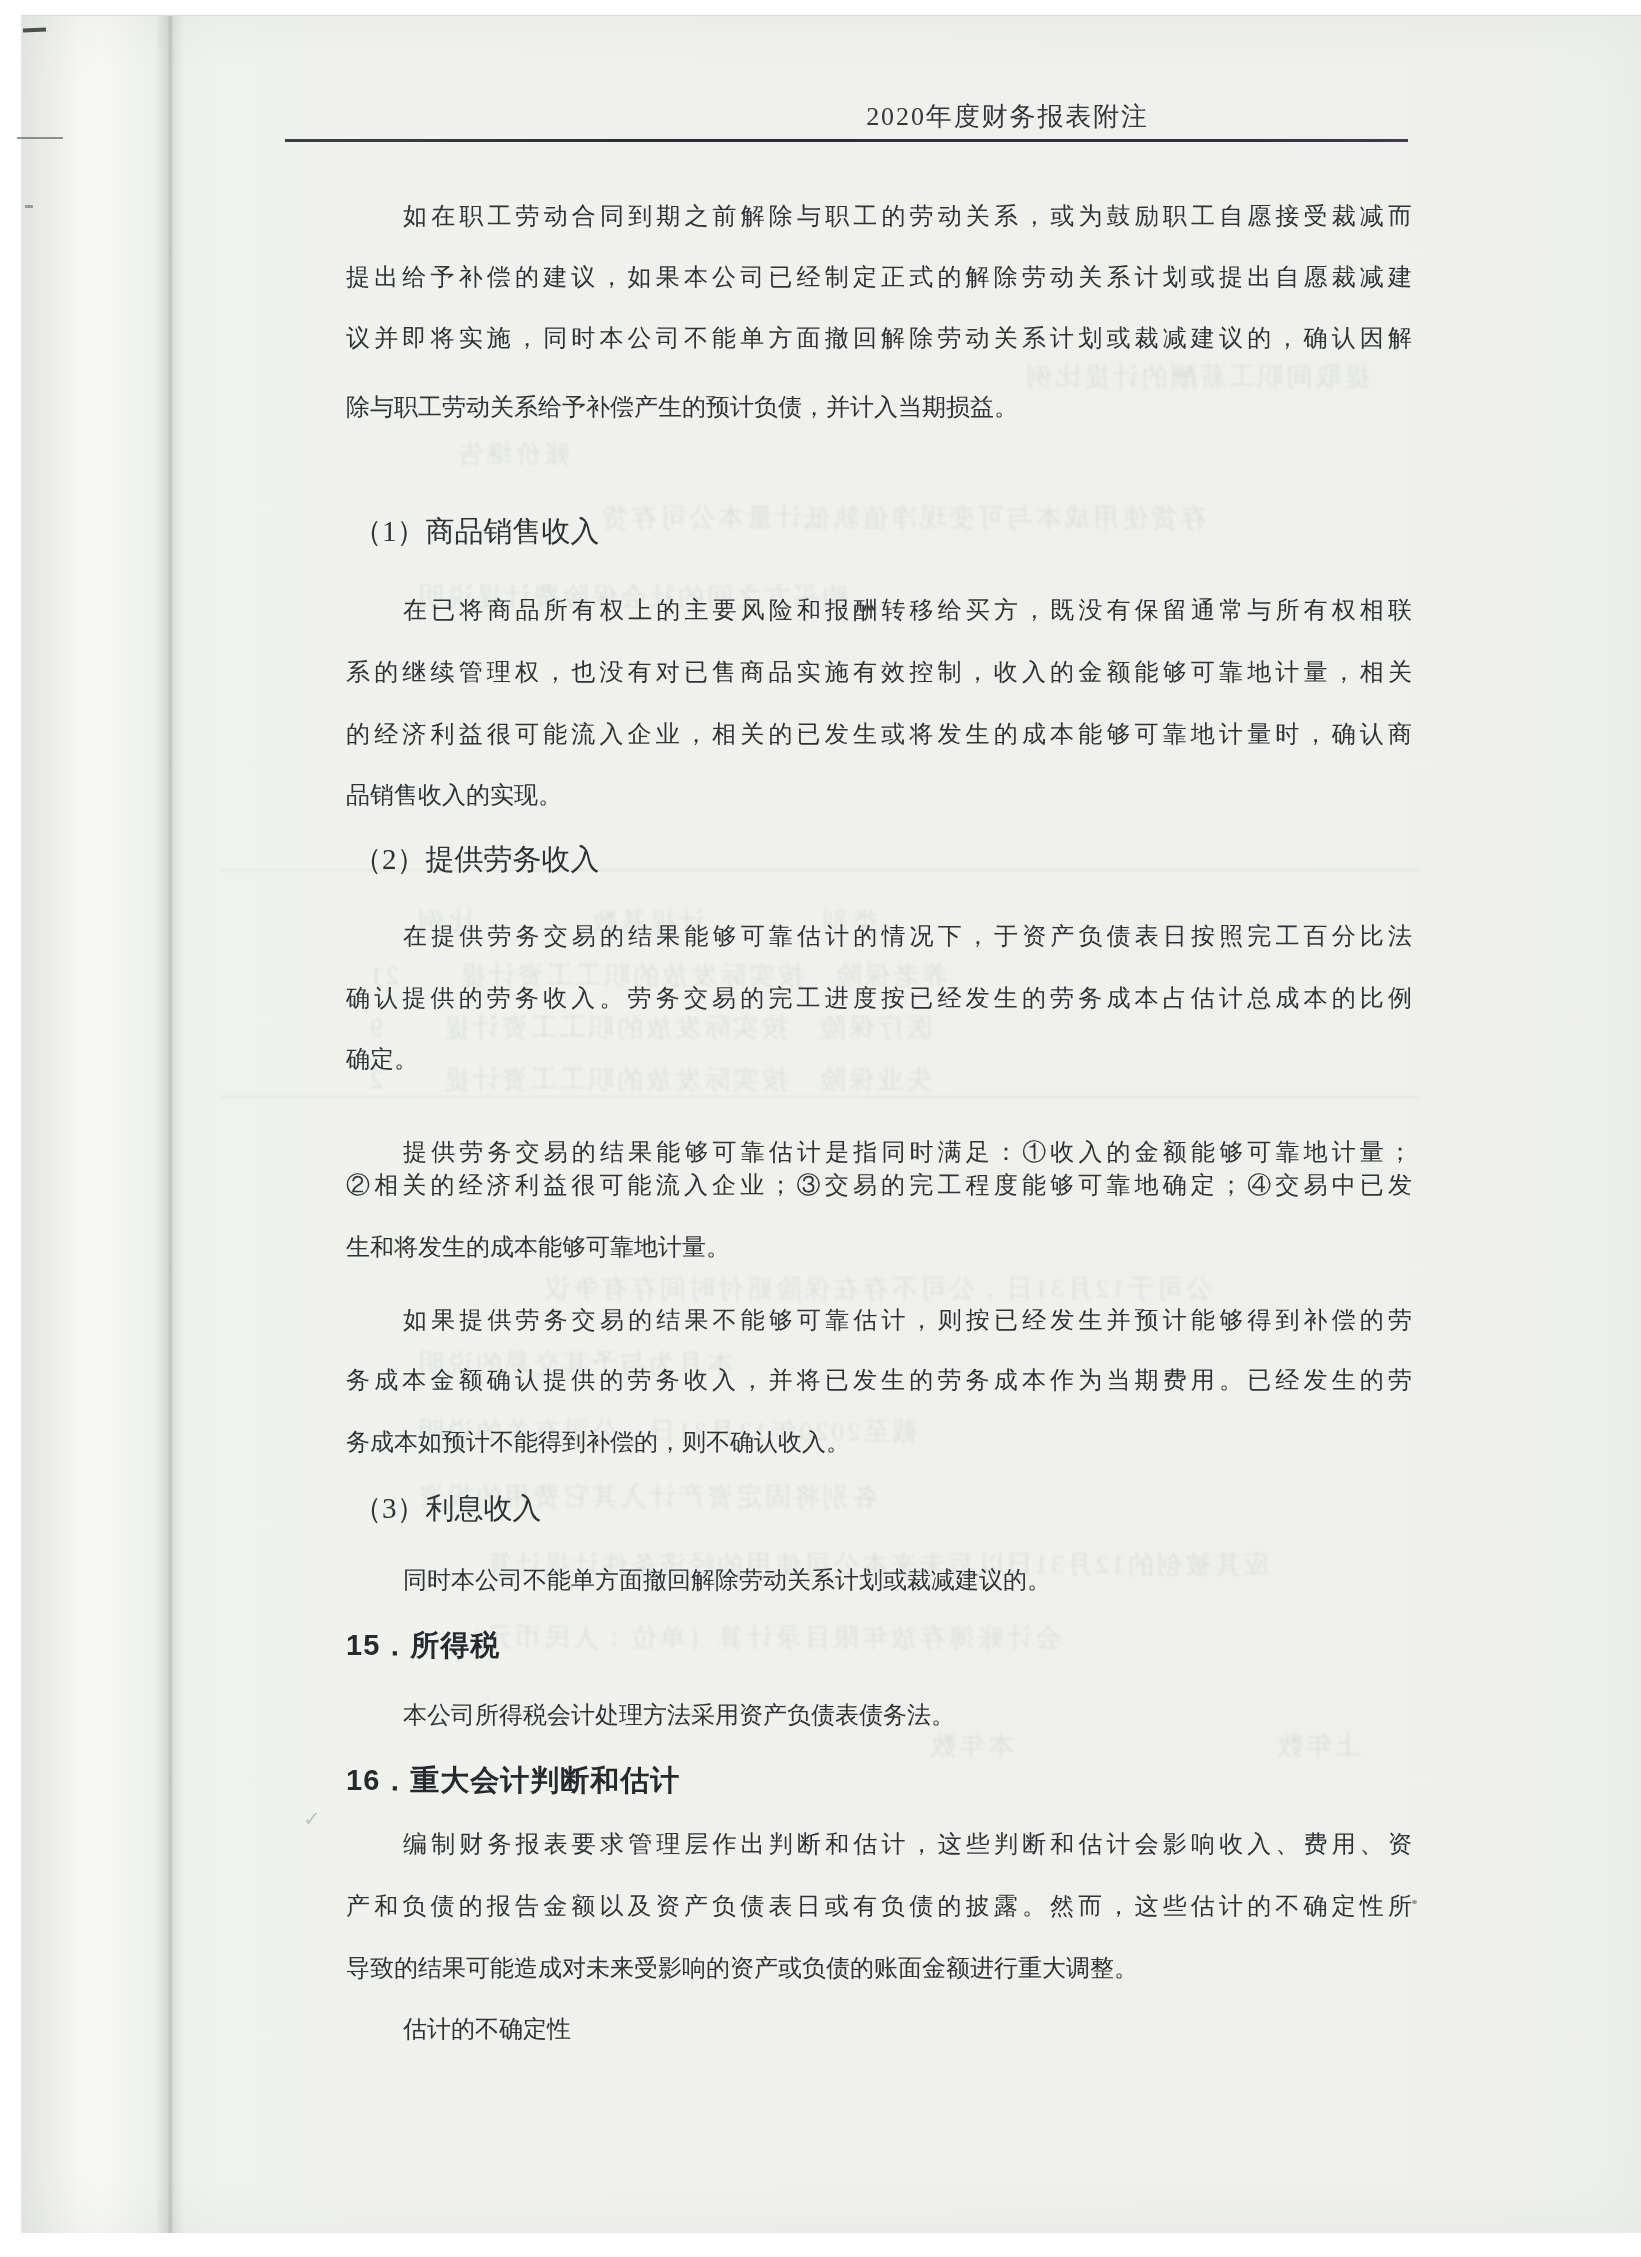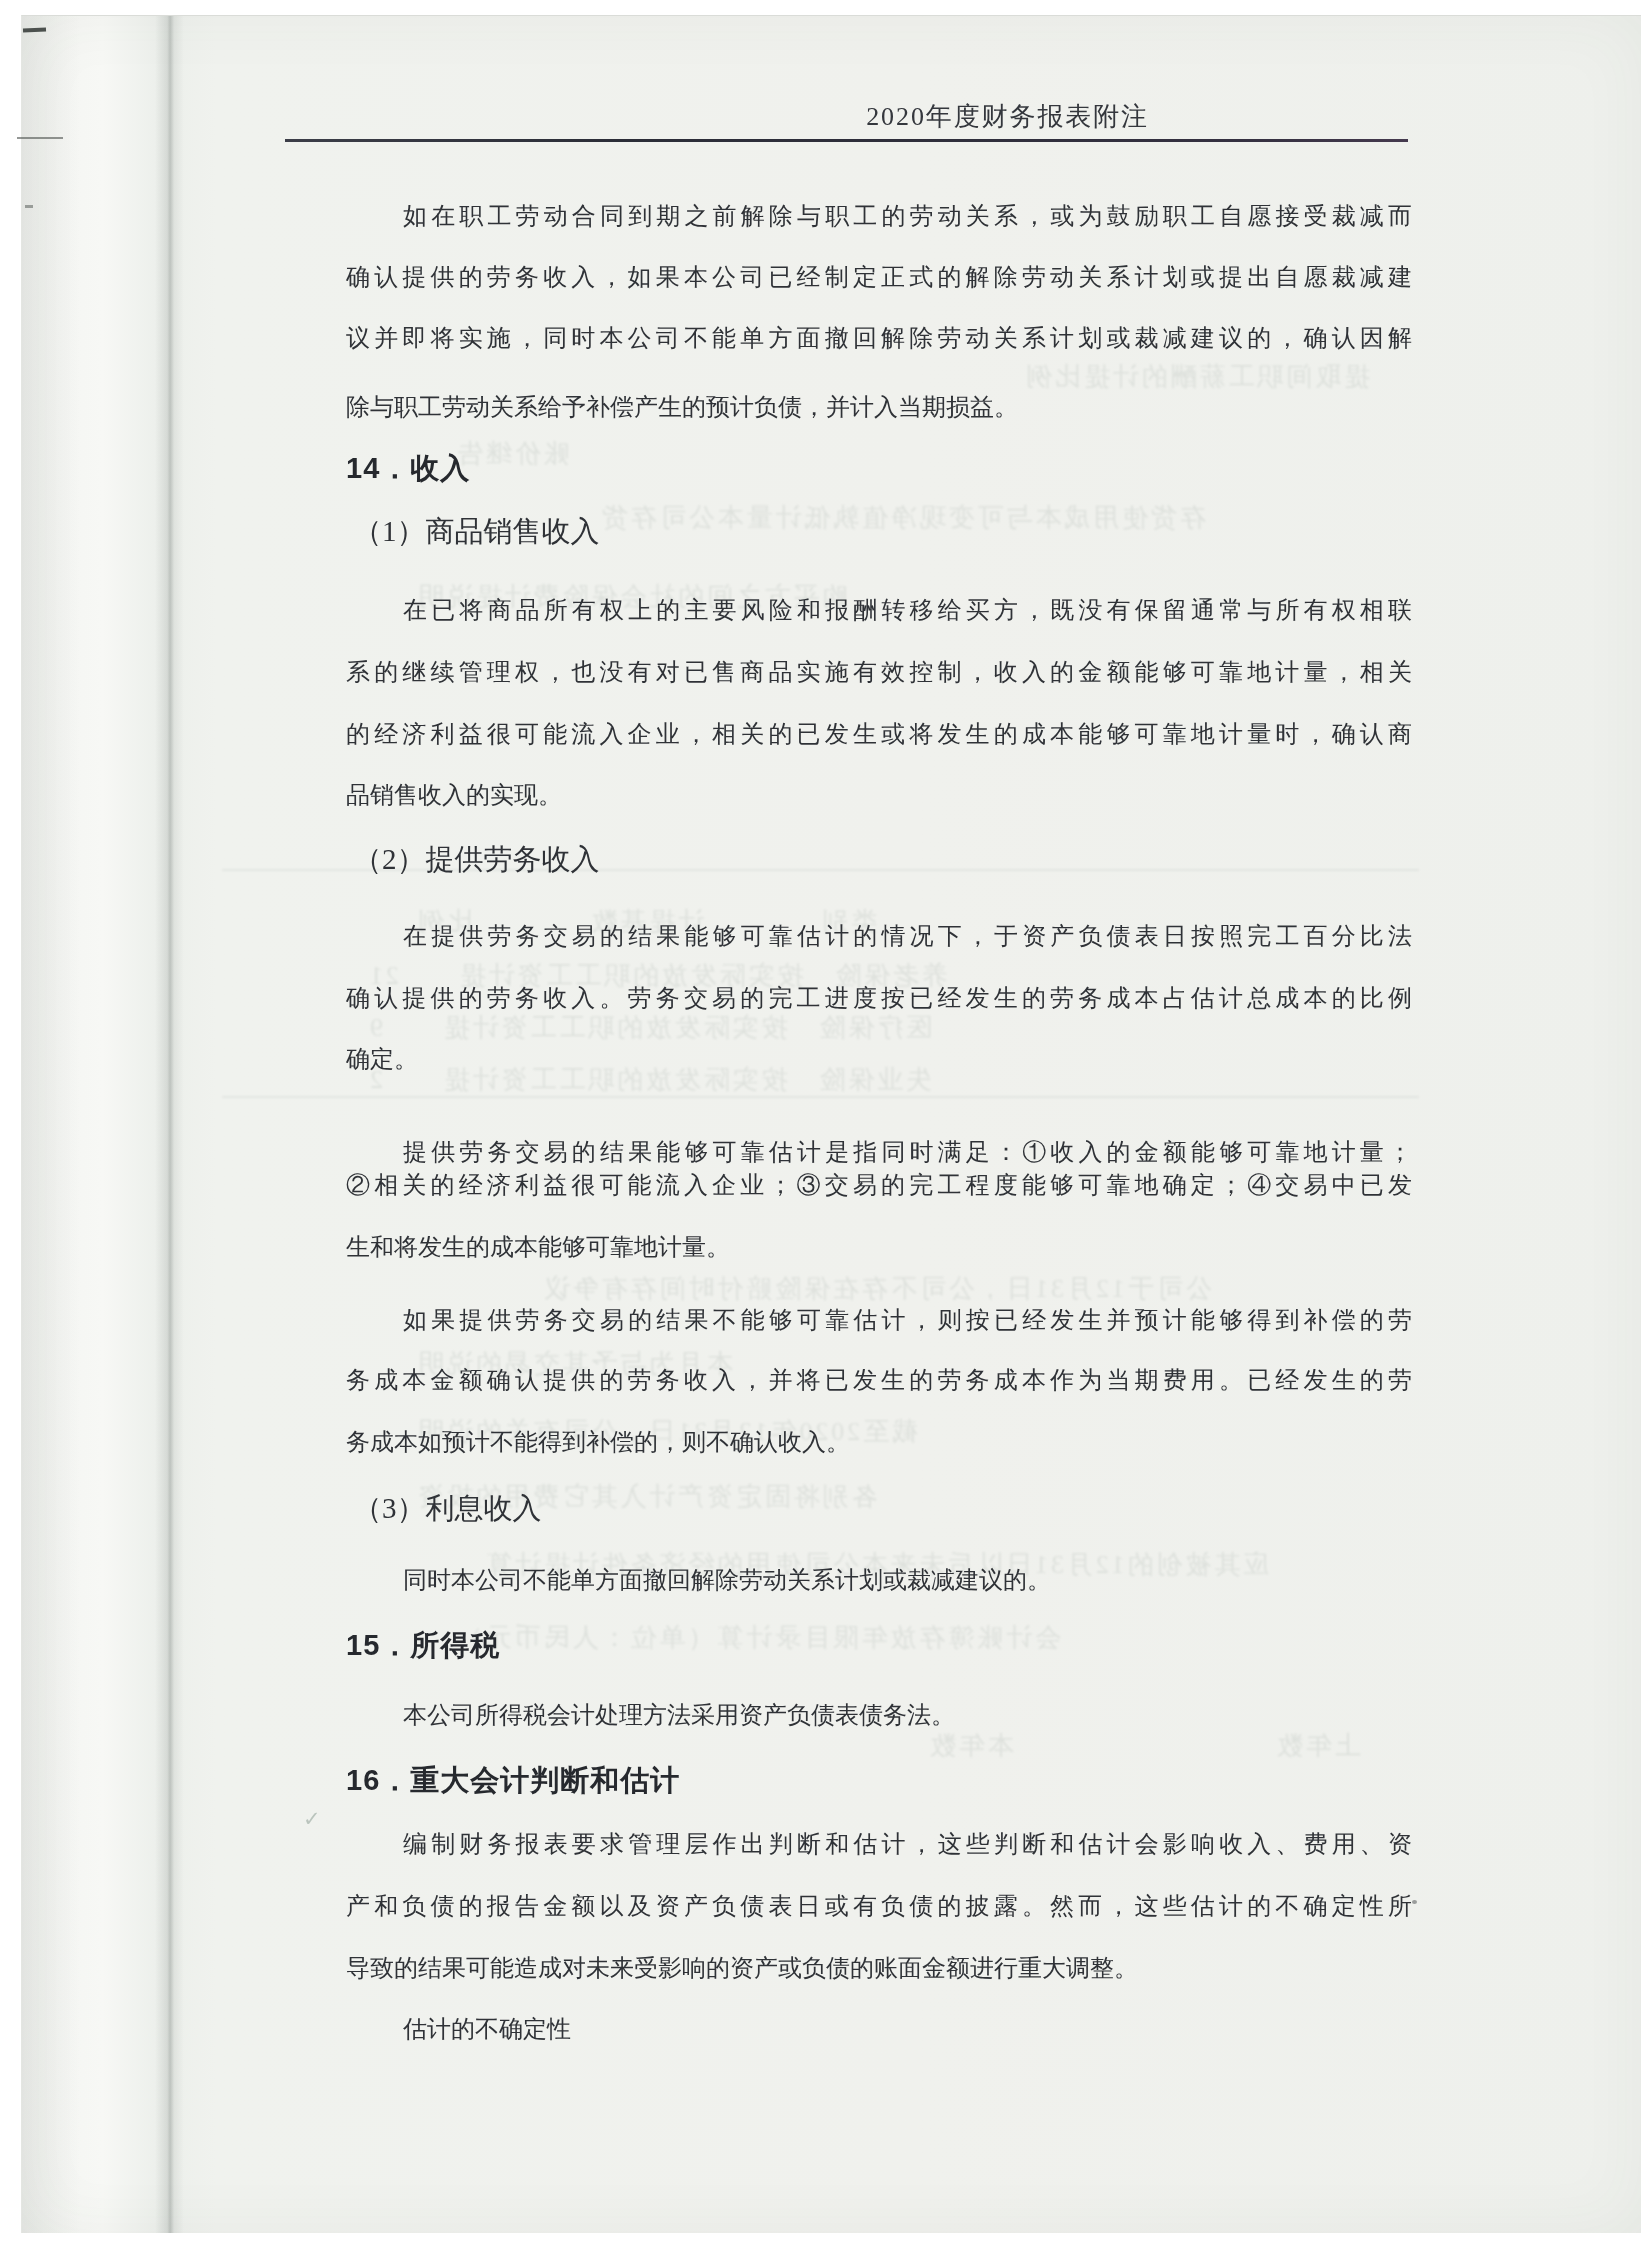--- a/index.html
+++ b/index.html
@@ -59,25 +59,24 @@
     <div class="ghost" style="left:415px;top:1479px;">各别将固定资产计入其它费用的投资</div>
     <div class="ghost" style="left:483px;top:1547px;">应其被创的12月31日以后未来本公司使用的经济条件计提计算</div>
     <div class="ghost" style="left:454px;top:1620px;">会计账簿存放年限目录计算（单位：人民币元）</div>
     <div class="ghost" style="left:927px;top:1728px;">本年数</div>
     <div class="ghost" style="left:1274px;top:1728px;">上年数</div>
 
     <div class="header-title">2020年度财务报表附注</div>
     <div class="rule"></div>
 
     <div class="ln jl ind" style="top:194px;">如在职工劳动合同到期之前解除与职工的劳动关系，或为鼓励职工自愿接受裁减而</div>
-    <div class="ln jl" style="top:255px;">确认提供的劳务收入，如果本公司已经制定正式的解除劳动关系计划或提出自愿裁减建</div>
+    <div class="ln jl" style="top:255px;">提出给予补偿的建议，如果本公司已经制定正式的解除劳动关系计划或提出自愿裁减建</div>
     <div class="ln jl" style="top:316px;">议并即将实施，同时本公司不能单方面撤回解除劳动关系计划或裁减建议的，确认因解</div>
     <div class="ln" style="top:385px;">除与职工劳动关系给予补偿产生的预计负债，并计入当期损益。</div>
 
-    <div class="ln hb" style="top:446px;">14．收入</div>
     <div class="ln hs" style="top:509px;">（1）商品销售收入</div>
 
     <div class="ln jl ind" style="top:588px;">在已将商品所有权上的主要风险和报酬转移给买方，既没有保留通常与所有权相联</div>
     <div class="ln jl" style="top:650px;">系的继续管理权，也没有对已售商品实施有效控制，收入的金额能够可靠地计量，相关</div>
     <div class="ln jl" style="top:712px;">的经济利益很可能流入企业，相关的已发生或将发生的成本能够可靠地计量时，确认商</div>
     <div class="ln" style="top:773px;">品销售收入的实现。</div>
 
     <div class="ln hs" style="top:837px;">（2）提供劳务收入</div>
 
     <div class="ln jl ind" style="top:914px;">在提供劳务交易的结果能够可靠估计的情况下，于资产负债表日按照完工百分比法</div>

